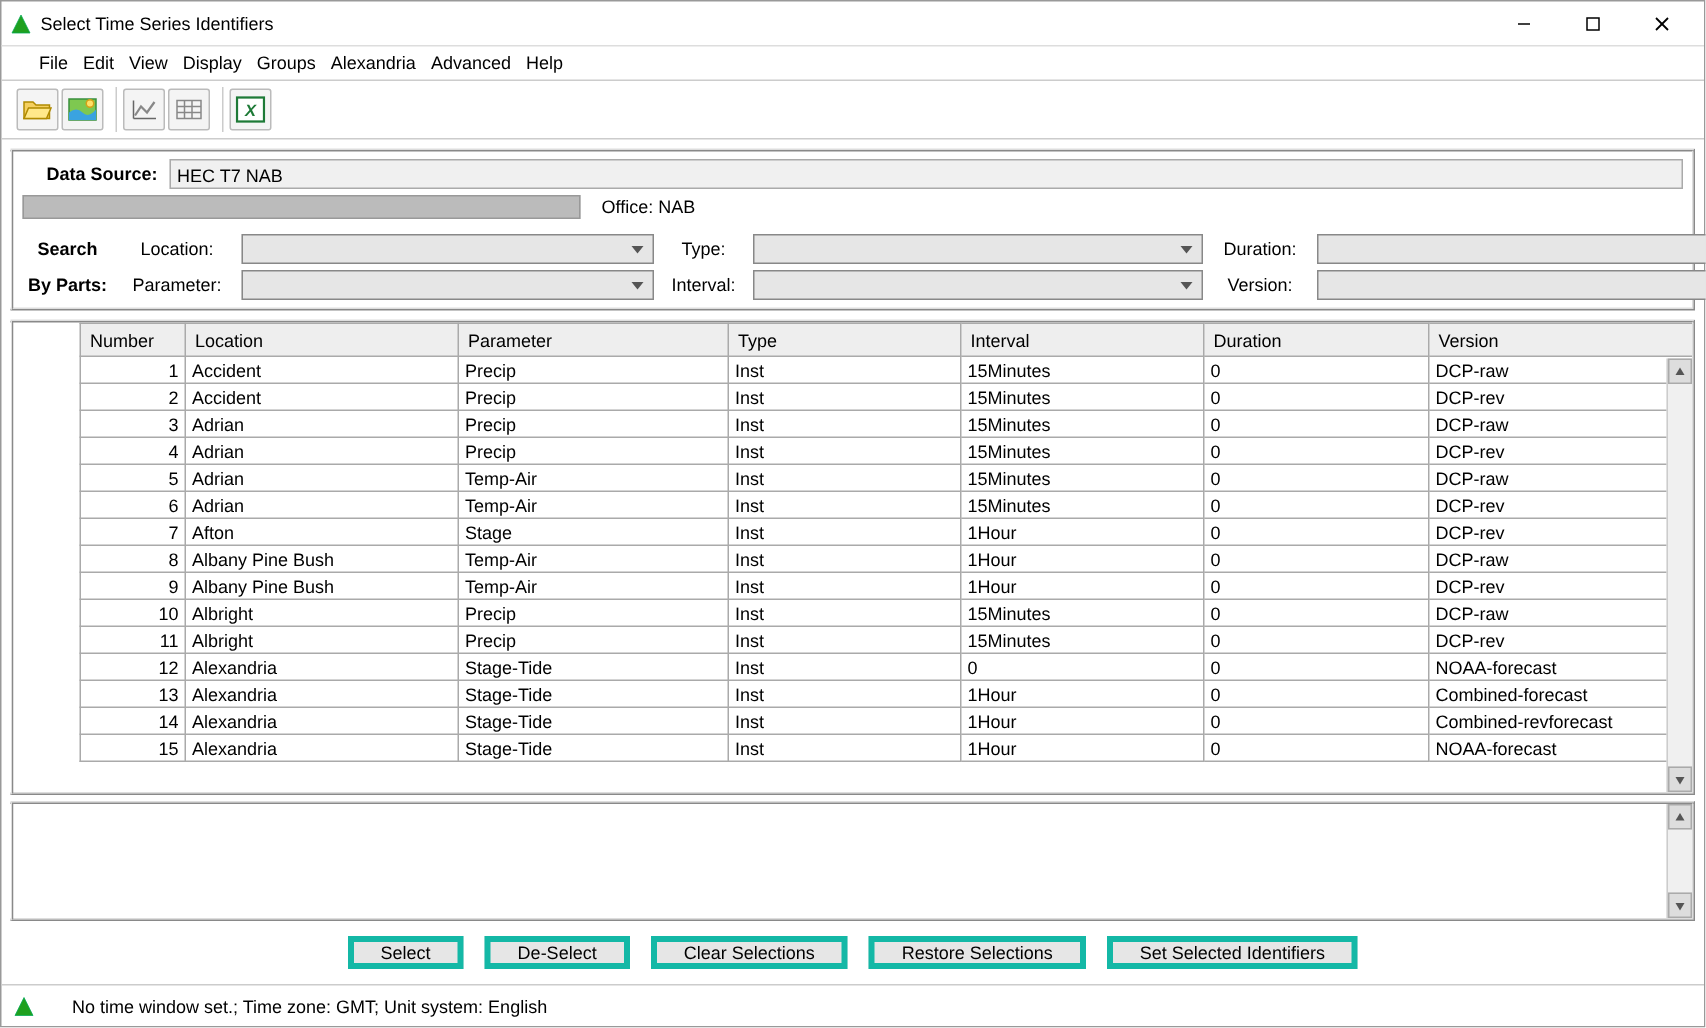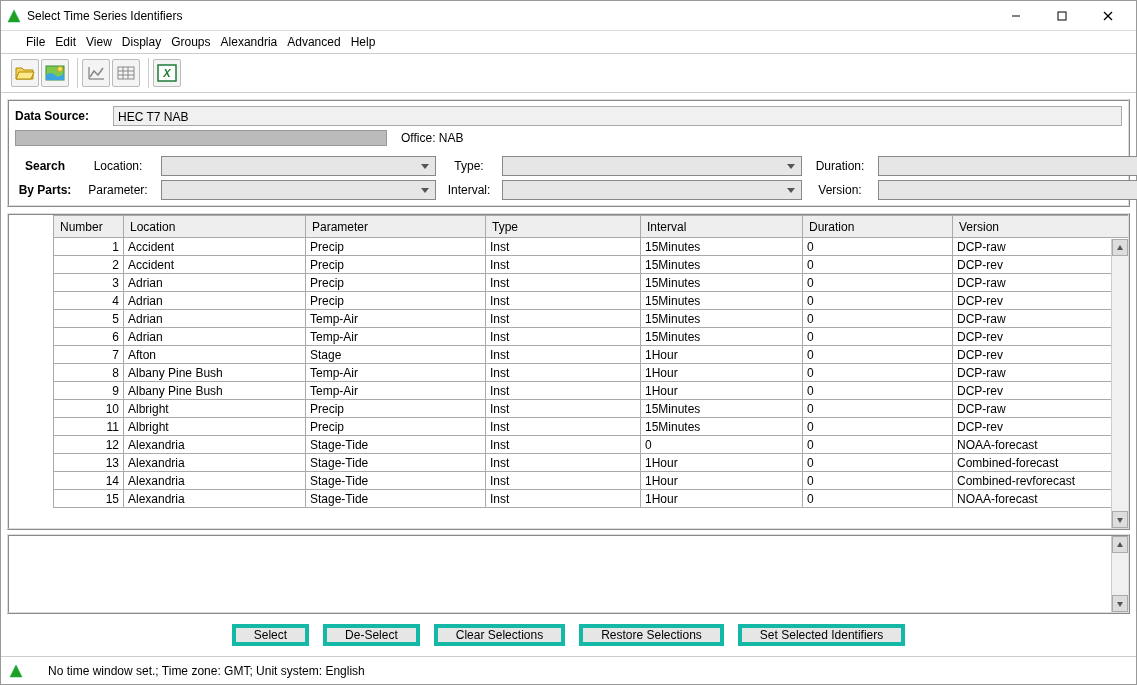--- a/index.html
+++ b/index.html
@@ -53,21 +53,21 @@
 .tool-btn { width:28px; height:28px; border:1px solid #bbb; background:#f4f4f4; display:flex; align-items:center; justify-content:center; border-radius:2px;}
 .content-frame {
   margin: 6px;
   border: 2px ridge #ddd;
   padding: 5px 6px;
   display:flex;
   flex-direction:column;
   gap:4px;
 }
 .ds-row { display:flex; align-items:center; gap:8px;}
-.ds-label { font-weight:bold; width:90px;}
+.ds-label { font-weight:bold; width:90px;text-align:right;}
 .ds-value { flex:1; border:1px solid #aaa; background:#f0f0f0; padding:2px 4px; height:20px; line-height:16px;}
 .stats-row { display:flex; gap:28px; padding:2px 0 4px 0;}
 .progress-row { display:flex; align-items:center; gap:14px;}
 .progress-bar { width:372px; height:16px; background:#bbb; border:1px solid #999;}
 .search-block { display:grid; grid-template-columns: 60px 70px 275px 50px 300px 60px 275px; gap:4px 8px; align-items:center; padding-top:6px;text-align:center;}
 .search-block .lbl-strong { font-weight:bold;}
 .combo { border:1px solid #888; background:#e6e6e6; height:20px; position:relative; }
 .combo::after { content:""; position:absolute; right:6px; top:7px; border-left:4px solid transparent; border-right:4px solid transparent; border-top:5px solid #555;}
 .table-frame { margin:0 6px; border:2px ridge #ddd; flex:1; display:flex; flex-direction:column; overflow:hidden;}
 .table-wrap { flex:1; overflow:hidden; position:relative;padding-left:44px;}

